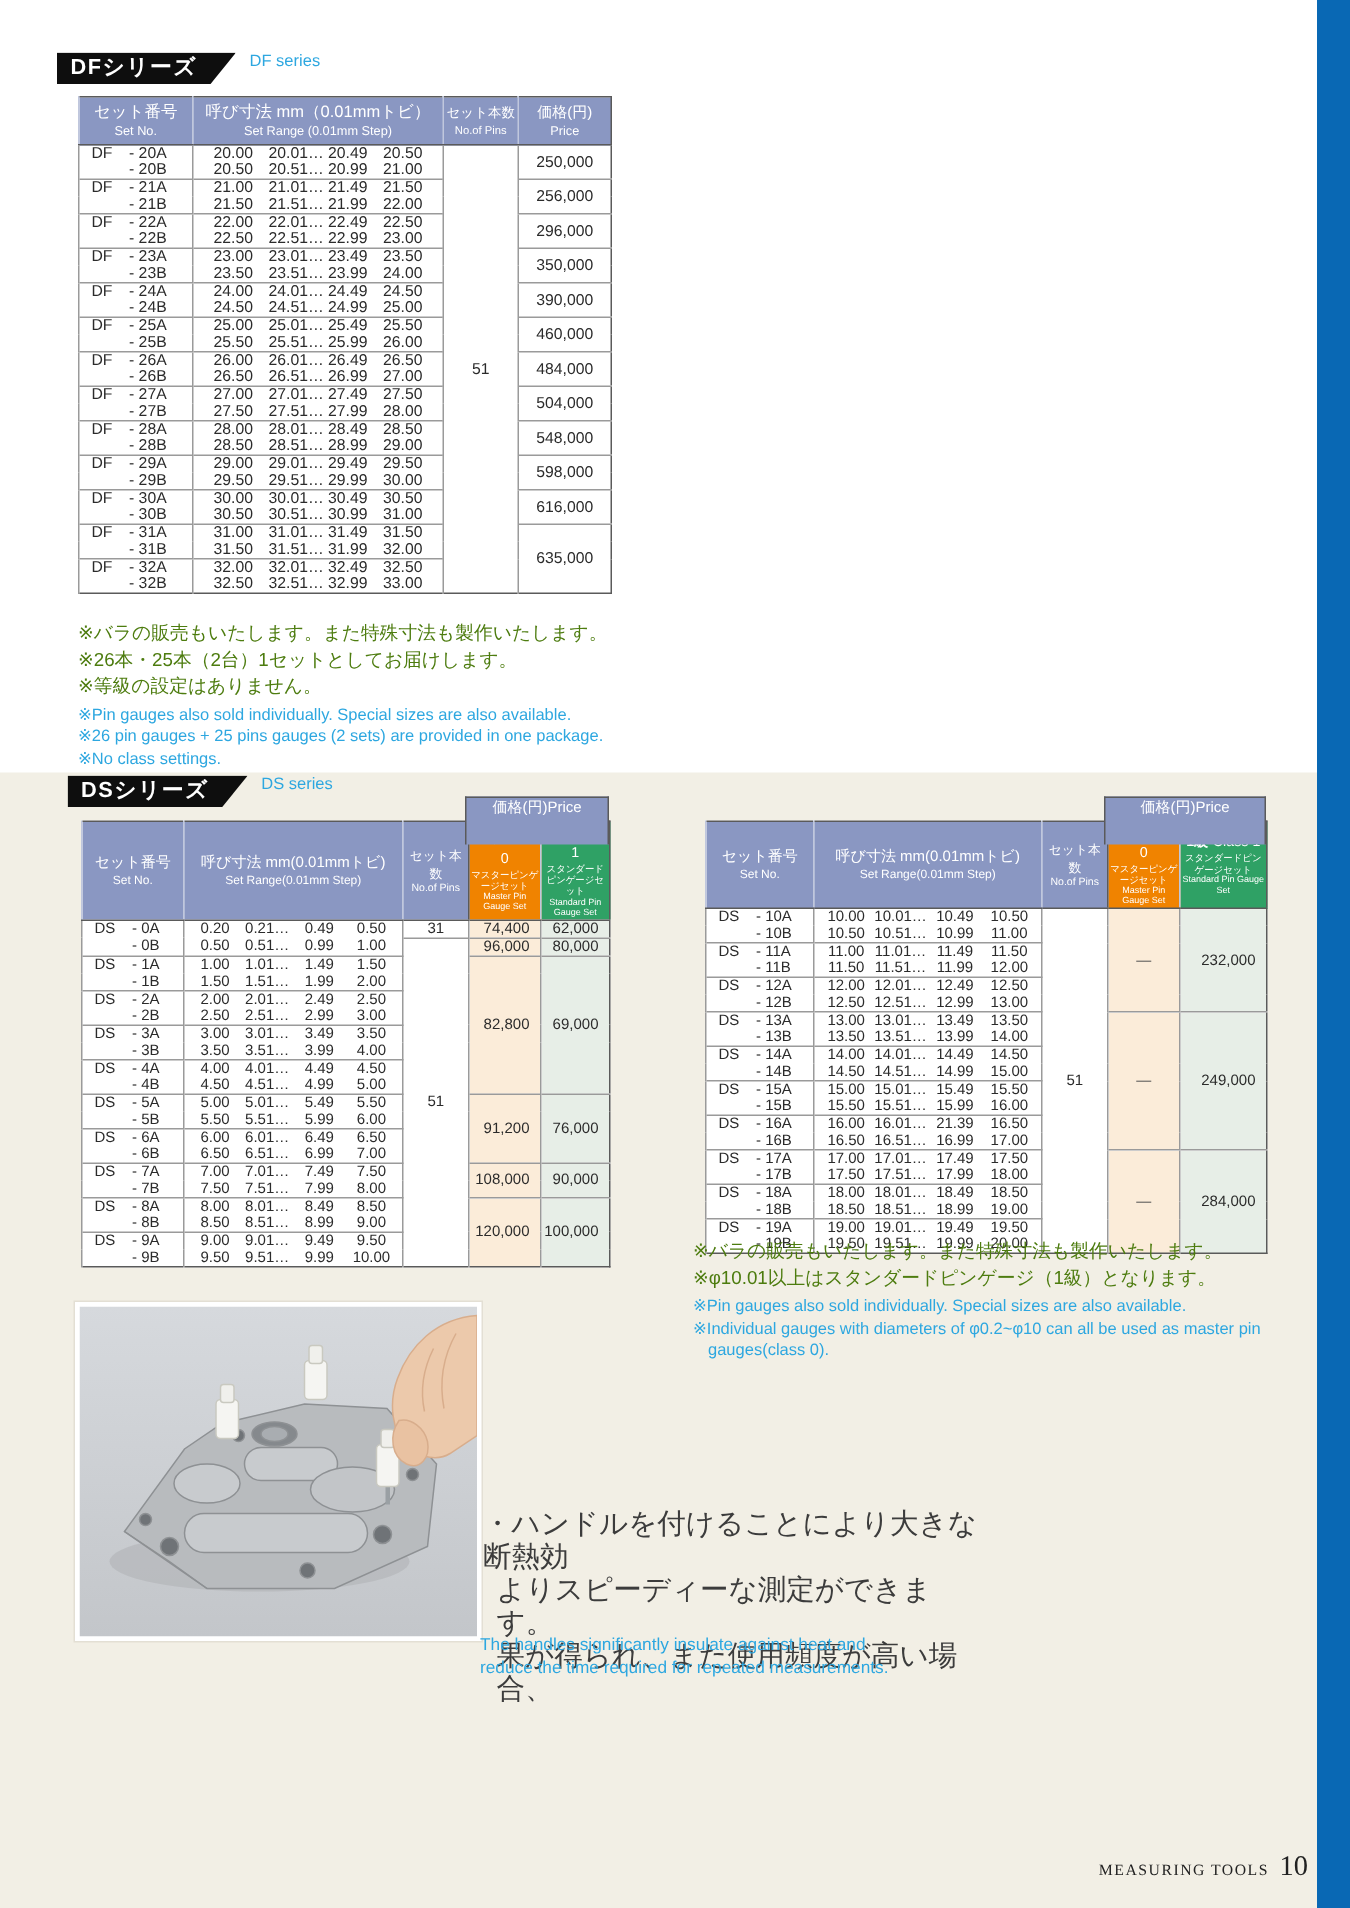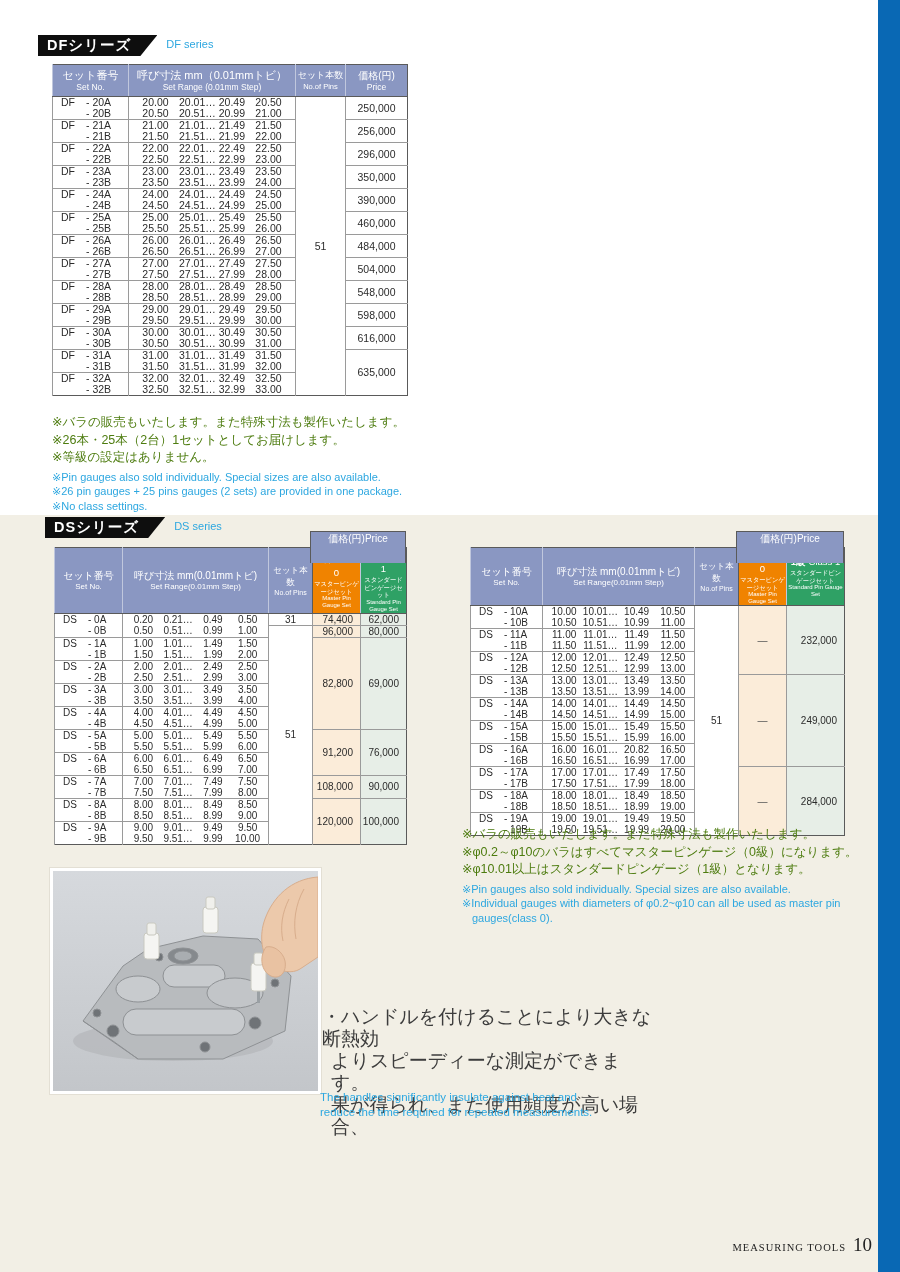--- a/index.html
+++ b/index.html
@@ -9,21 +9,21 @@
     font-family:"Liberation Sans","DejaVu Sans",sans-serif;
     -webkit-font-smoothing:antialiased;
   }
   .abs{position:absolute;}
 
   
   .bottom-bg{left:0;top:515px;width:878px;height:757px;background:var(--section-bg,#f2efe5);}
   .edge-bar{right:0;top:0;width:22px;height:1272px;background:var(--edge-bar,#0968b4);}
 
   
-  .series-header{display:flex;align-items:center;gap:9px;}
+  .series-header{display:flex;align-items:flex-start;gap:9px;}
   .badge{
     background:#0e0e0e;color:#fff;font-weight:bold;font-size:14.5px;line-height:21px;
     letter-spacing:1px;padding:0 26px 0 9px;
     clip-path:polygon(0 0,100% 0,calc(100% - 17px) 100%,0 100%);
   }
   .series-en{color:var(--accent-blue,#2da7e0);font-size:11px;line-height:13px;padding-bottom:3px;}
 
   
   table.gtable{border-collapse:collapse;table-layout:fixed;background:#fff;border:1.5px solid #5a5a5a;}
   .gtable th{
@@ -1165,21 +1165,21 @@
           <td class="cell-model">
             <span class="mflex">
               <span class="pfx">DS</span>
               <span class="mlabel">- 16A</span>
             </span>
           </td>
           <td class="cell-range">
             <span class="rflex">
               <span>16.00</span>
               <span>16.01…</span>
-              <span>20.82</span>
+              <span>21.39</span>
               <span>16.50</span>
             </span>
           </td>
         </tr>
         <tr>
           <td class="cell-model">
             <span class="mflex">
               <span class="pfx"></span>
               <span class="mlabel">- 16B</span>
             </span>
@@ -1291,21 +1291,20 @@
             </span>
           </td>
         </tr>
       </tbody>
   </table>
 </div>
 
 <div class="abs" style="left:462px;top:826px;width:420px;">
   <div class="note-jp">
     <p>※バラの販売もいたします。また特殊寸法も製作いたします。</p>
-    <p>※φ0.2～φ10のバラはすべてマスターピンゲージ（0級）になります。</p>
     <p>※φ10.01以上はスタンダードピンゲージ（1級）となります。</p>
   </div>
   <div class="note-en">
     <p>※Pin gauges also sold individually. Special sizes are also available.</p>
     <p>※Individual gauges with diameters of φ0.2~φ10 can all be used as master pin gauges(class 0).</p>
   </div>
 </div>
 
 <div class="abs photo-frame">
   <svg width="265" height="220" viewBox="0 0 265 220">

